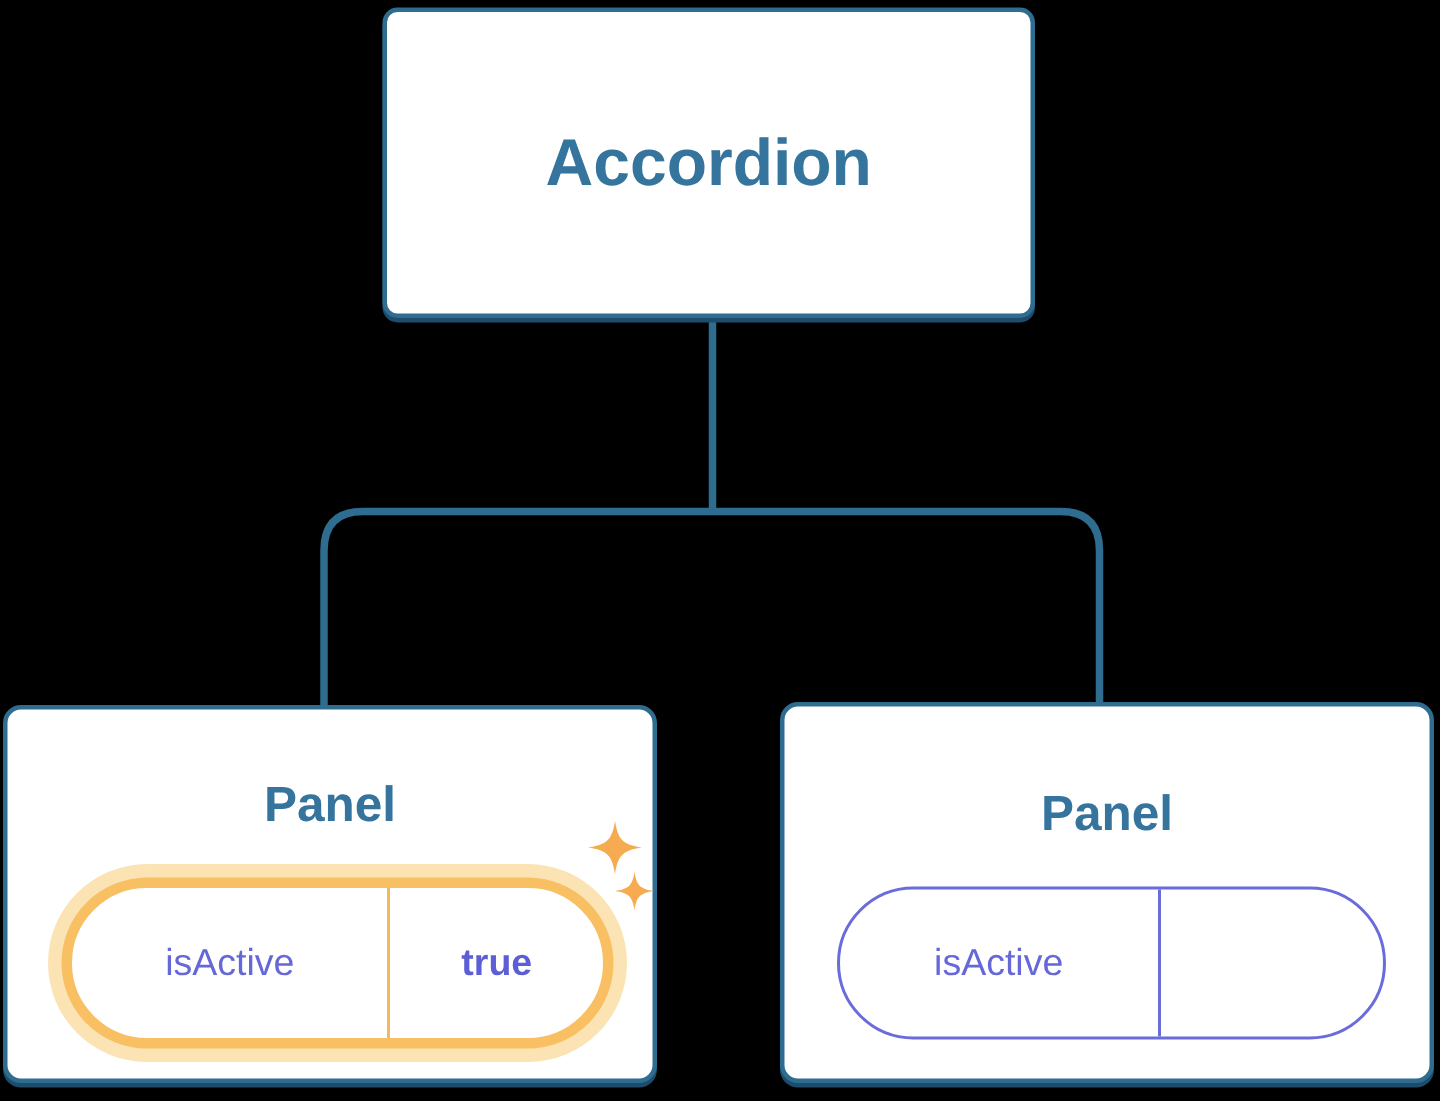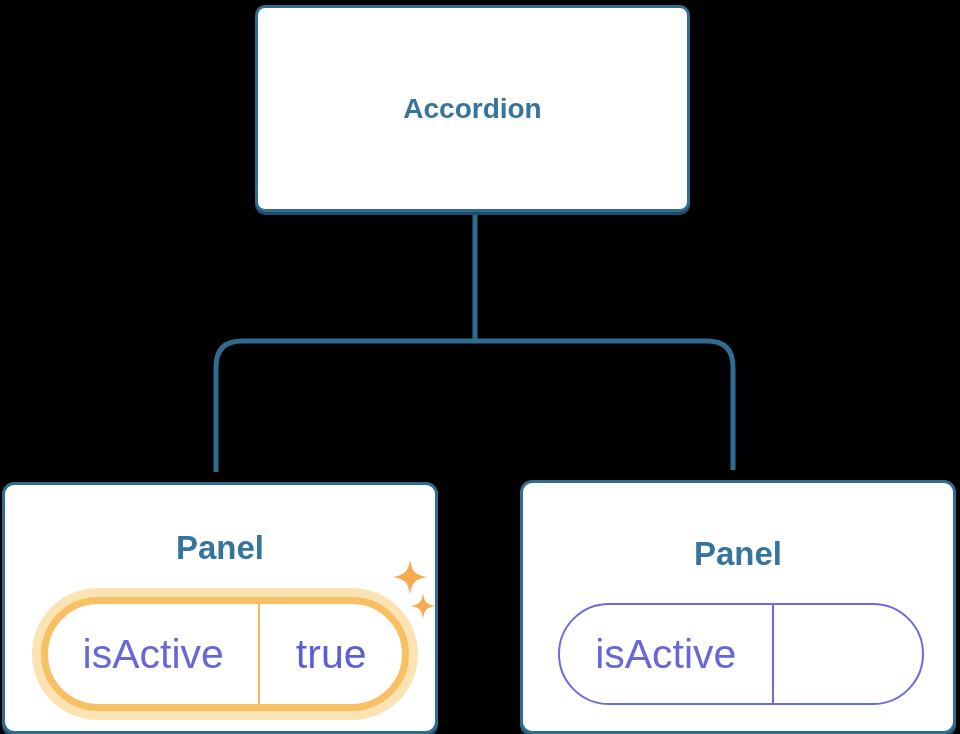--- a/index.html
+++ b/index.html
@@ -33,25 +33,24 @@
     background:#ffffff;
     border:3px solid var(--node-border);
     box-shadow:0 3px 0 var(--node-shadow);
   }
   .node-root{
     left:255px;top:5px;width:435px;height:207px;
     border-radius:10px;
     display:flex;align-items:center;justify-content:center;
   }
   .node-root .node-label{
-    font-size:28px;font-weight:600;color:var(--node-text);
+    font-size:44px;font-weight:600;color:var(--node-text);
   }
   .node-panel{
     border-radius:12px;
-    margin-top:12px;
   }
   .node-panel-left{
     left:2px;top:470px;width:436px;height:252px;
   }
   .node-panel-right{
     left:520px;top:468px;width:436px;height:254px;
   }
   .panel-title{
     position:absolute;left:0;right:0;
     text-align:center;
@@ -62,36 +61,36 @@
   .node-panel-right .panel-title{top:54px;}
   .prop-pill{
     position:absolute;
     background:#ffffff;
     display:flex;align-items:stretch;
     border-radius:70px;
   }
   .prop-pill .prop-name,
   .prop-pill .prop-value{
     display:flex;align-items:center;justify-content:center;
-    font-size:41px;
+    font-size:25px;
     color:var(--prop-text);
   }
   
   .pill-active{
     left:36px;top:112px;width:368px;height:114px;
     border:7px solid var(--hl-border);
     box-shadow:0 0 0 9px var(--hl-glow);
   }
   .pill-active .prop-name{
     flex:0 0 60%;
     border-right:2px solid var(--hl-divider);
   }
   .pill-active .prop-value{
     flex:1;
-    font-weight:400;
+    font-weight:700;
     color:#5c5ed6;
   }
   
   .pill-inactive{
     left:35px;top:120px;width:366px;height:102px;
     border:2px solid var(--prop-border);
   }
   .pill-inactive .prop-name{
     flex:0 0 59%;
     border-right:2px solid var(--prop-border);

